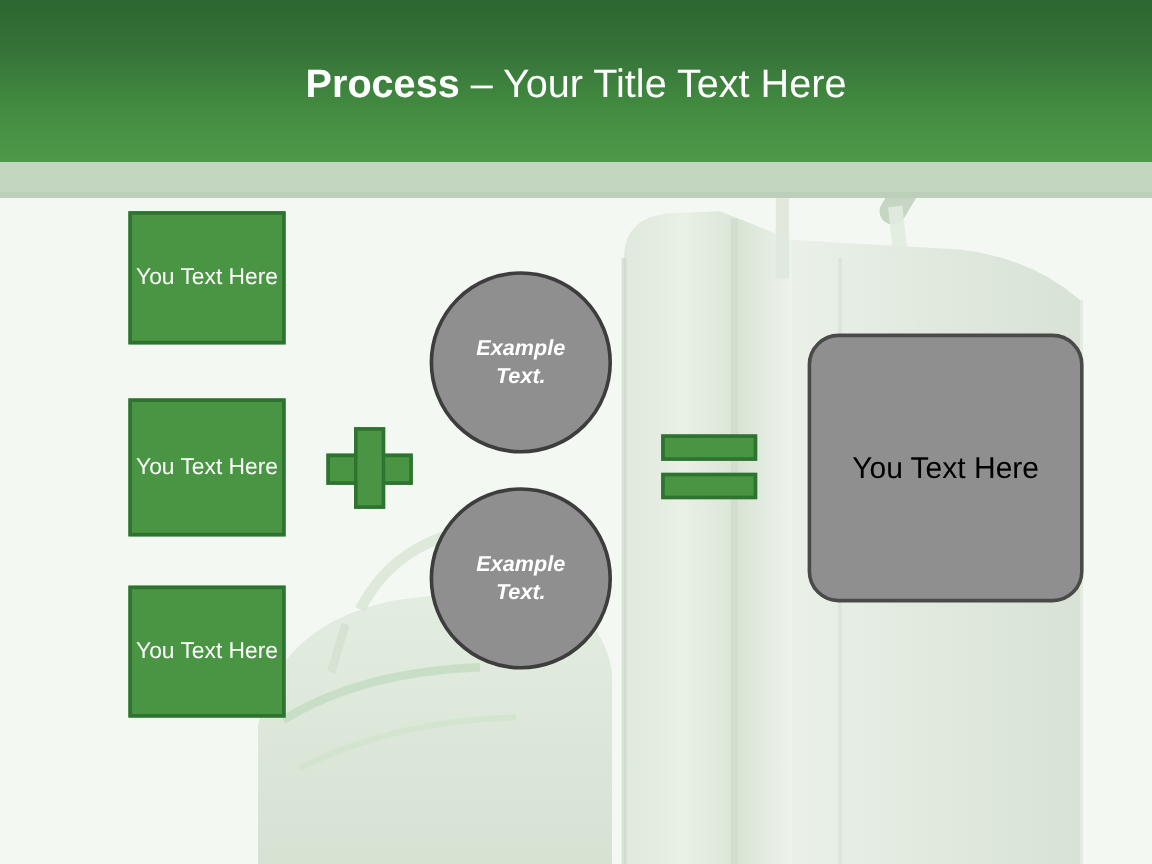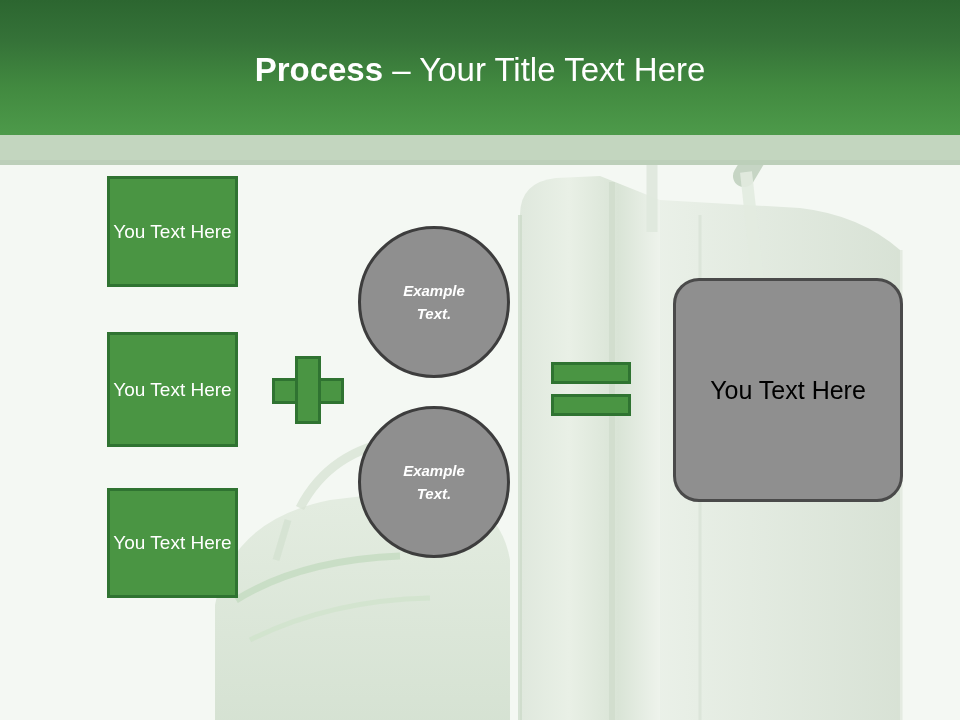--- a/index.html
+++ b/index.html
@@ -118,21 +118,21 @@
 
   
   .circle {
     position: absolute;
     width: 152px; height: 152px;
     border-radius: 50%;
     background: #8f8f8f;
     border: 3px solid #3d3d3d;
     box-sizing: border-box;
     color: #ffffff;
-    font-size: 15px;
+    font-size: 18px;
     font-weight: 700;
     font-style: italic;
     line-height: 23px;
     text-align: center;
     display: flex;
     align-items: center;
     justify-content: center;
   }
   #circle-1 { left: 358px; top: 226px; }
   #circle-2 { left: 358px; top: 406px; }

